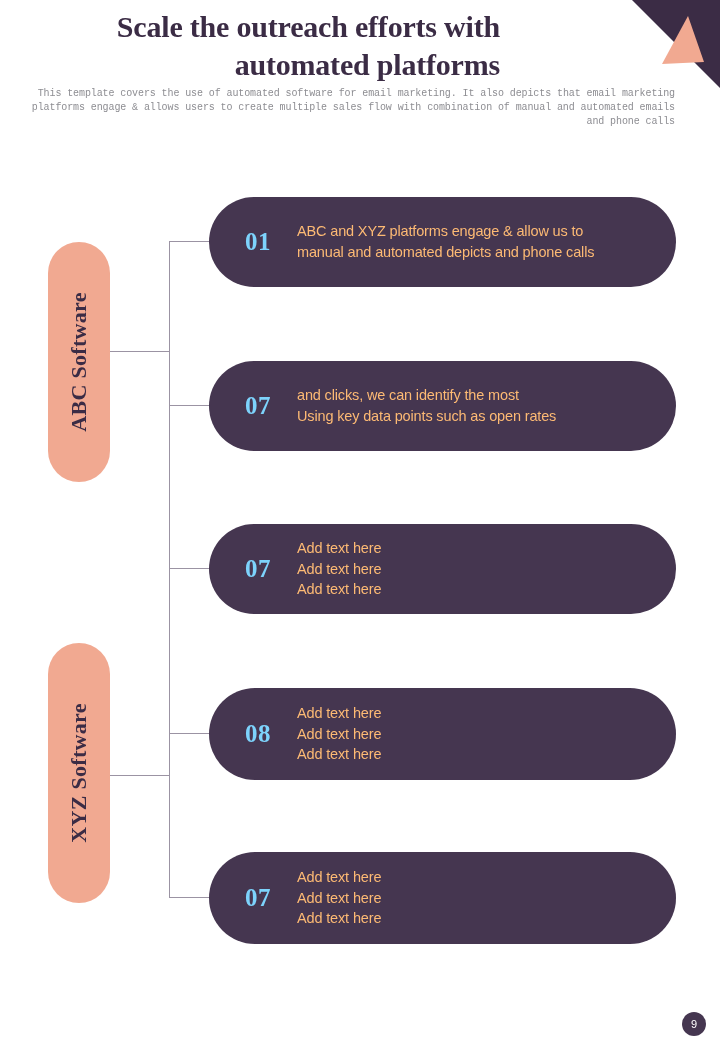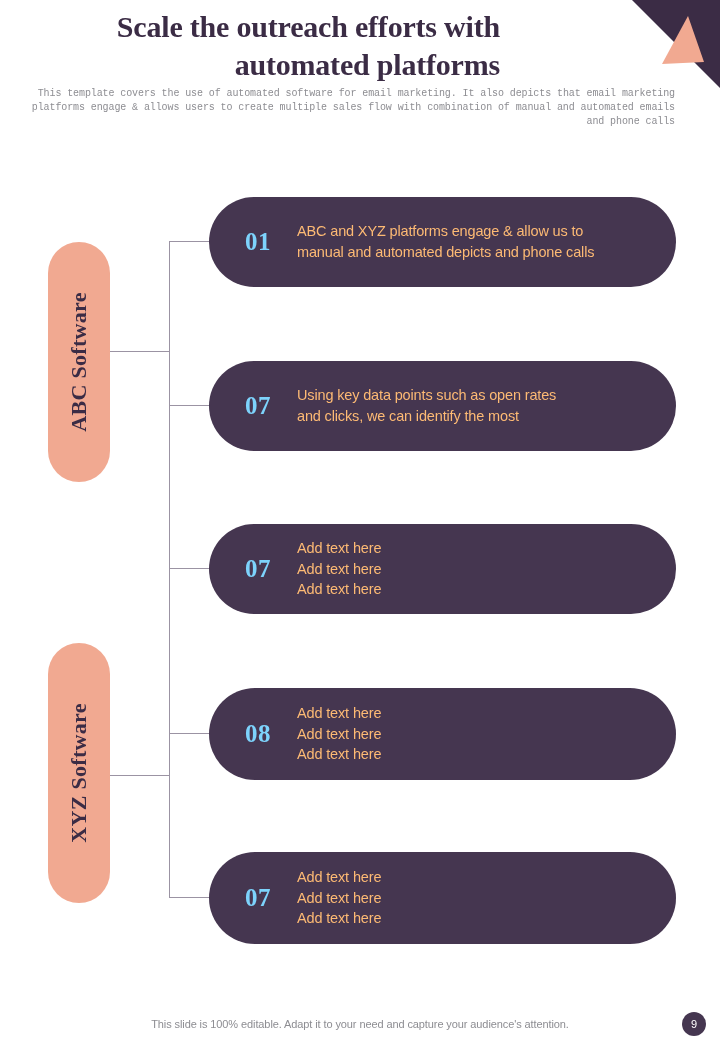--- a/index.html
+++ b/index.html
@@ -203,22 +203,22 @@
     <div class="step-num">01</div>
     <div class="step-text">
       <div>ABC and XYZ platforms engage &amp; allow us to</div>
       <div>manual  and automated depicts and phone calls</div>
     </div>
   </div>
 
   <div class="step-card" id="card-2">
     <div class="step-num">07</div>
     <div class="step-text">
+      <div>and clicks, we can identify the most</div>
       <div>Using key data points such as open rates</div>
-      <div>and clicks, we can identify the most</div>
     </div>
   </div>
 
   <div class="step-card" id="card-3">
     <div class="step-num">07</div>
     <div class="step-text">
       <div>Add text here</div>
       <div>Add text here</div>
       <div>Add text here</div>
     </div>
@@ -235,16 +235,15 @@
 
   <div class="step-card" id="card-5">
     <div class="step-num">07</div>
     <div class="step-text">
       <div>Add text here</div>
       <div>Add text here</div>
       <div>Add text here</div>
     </div>
   </div>
 
-  <div class="footer-note">This slide is 100% editable. Adapt it to your need and capture your audience's attention.</div>
   <div class="page-badge">9</div>
 
 </div>
 
 </body></html>

